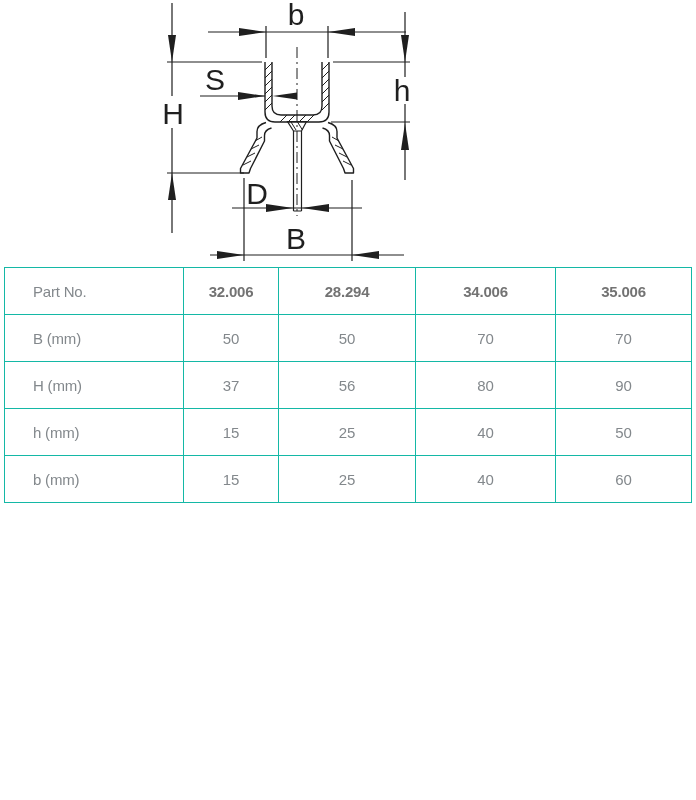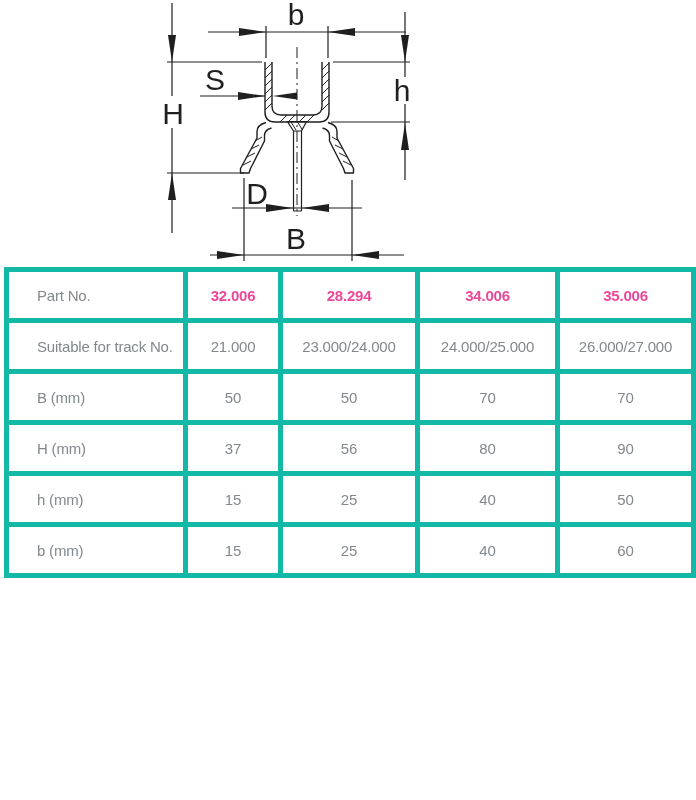--- a/index.html
+++ b/index.html
@@ -4,25 +4,25 @@
 <style>
   html,body{margin:0;padding:0;background:#ffffff;}
   .page{position:relative;width:696px;height:800px;background:#ffffff;overflow:hidden;
         font-family:"Liberation Sans",sans-serif;}
   
   .drawing{position:absolute;left:0;top:0;width:696px;height:265px;}
   .dim-label{font-family:"Liberation Sans",sans-serif;font-size:30px;font-weight:400;fill:#1f1f1f;}
   
   table.spec{position:absolute;left:4px;top:267px;width:687px;border-collapse:collapse;
              table-layout:fixed;font-size:15px;letter-spacing:-0.2px;color:#83888c;}
-  table.spec td{border:5px solid #14b8a6;height:44px;vertical-align:middle;
+  table.spec td{border:1px solid #14b8a6;height:44px;vertical-align:middle;
                 background:#ffffff;overflow:hidden;white-space:nowrap;margin-left:35px;}
   td.lbl{text-align:left;padding-left:28px;}
   td.val{text-align:center;padding:0 4px;}
-  td.partno{font-weight:bold;color:#ec4899;}
+  td.partno{font-weight:bold;color:#737373;}
 </style>
 </head>
 <body>
 
 <div class="page">
 
   <svg class="drawing" viewBox="0 0 696 265" xmlns="http://www.w3.org/2000/svg">
 
     <g stroke="#1f1f1f" stroke-width="1.2" fill="none">
 
@@ -102,27 +102,20 @@
     </colgroup>
     <tbody>
       <tr>
         <td class="lbl">Part No.</td>
         <td class="val partno">32.006</td>
         <td class="val partno">28.294</td>
         <td class="val partno">34.006</td>
         <td class="val partno">35.006</td>
       </tr>
       <tr>
-        <td class="lbl">Suitable for track No.</td>
-        <td class="val">21.000</td>
-        <td class="val">23.000/24.000</td>
-        <td class="val">24.000/25.000</td>
-        <td class="val">26.000/27.000</td>
-      </tr>
-      <tr>
         <td class="lbl">B (mm)</td>
         <td class="val">50</td>
         <td class="val">50</td>
         <td class="val">70</td>
         <td class="val">70</td>
       </tr>
       <tr>
         <td class="lbl">H (mm)</td>
         <td class="val">37</td>
         <td class="val">56</td>

